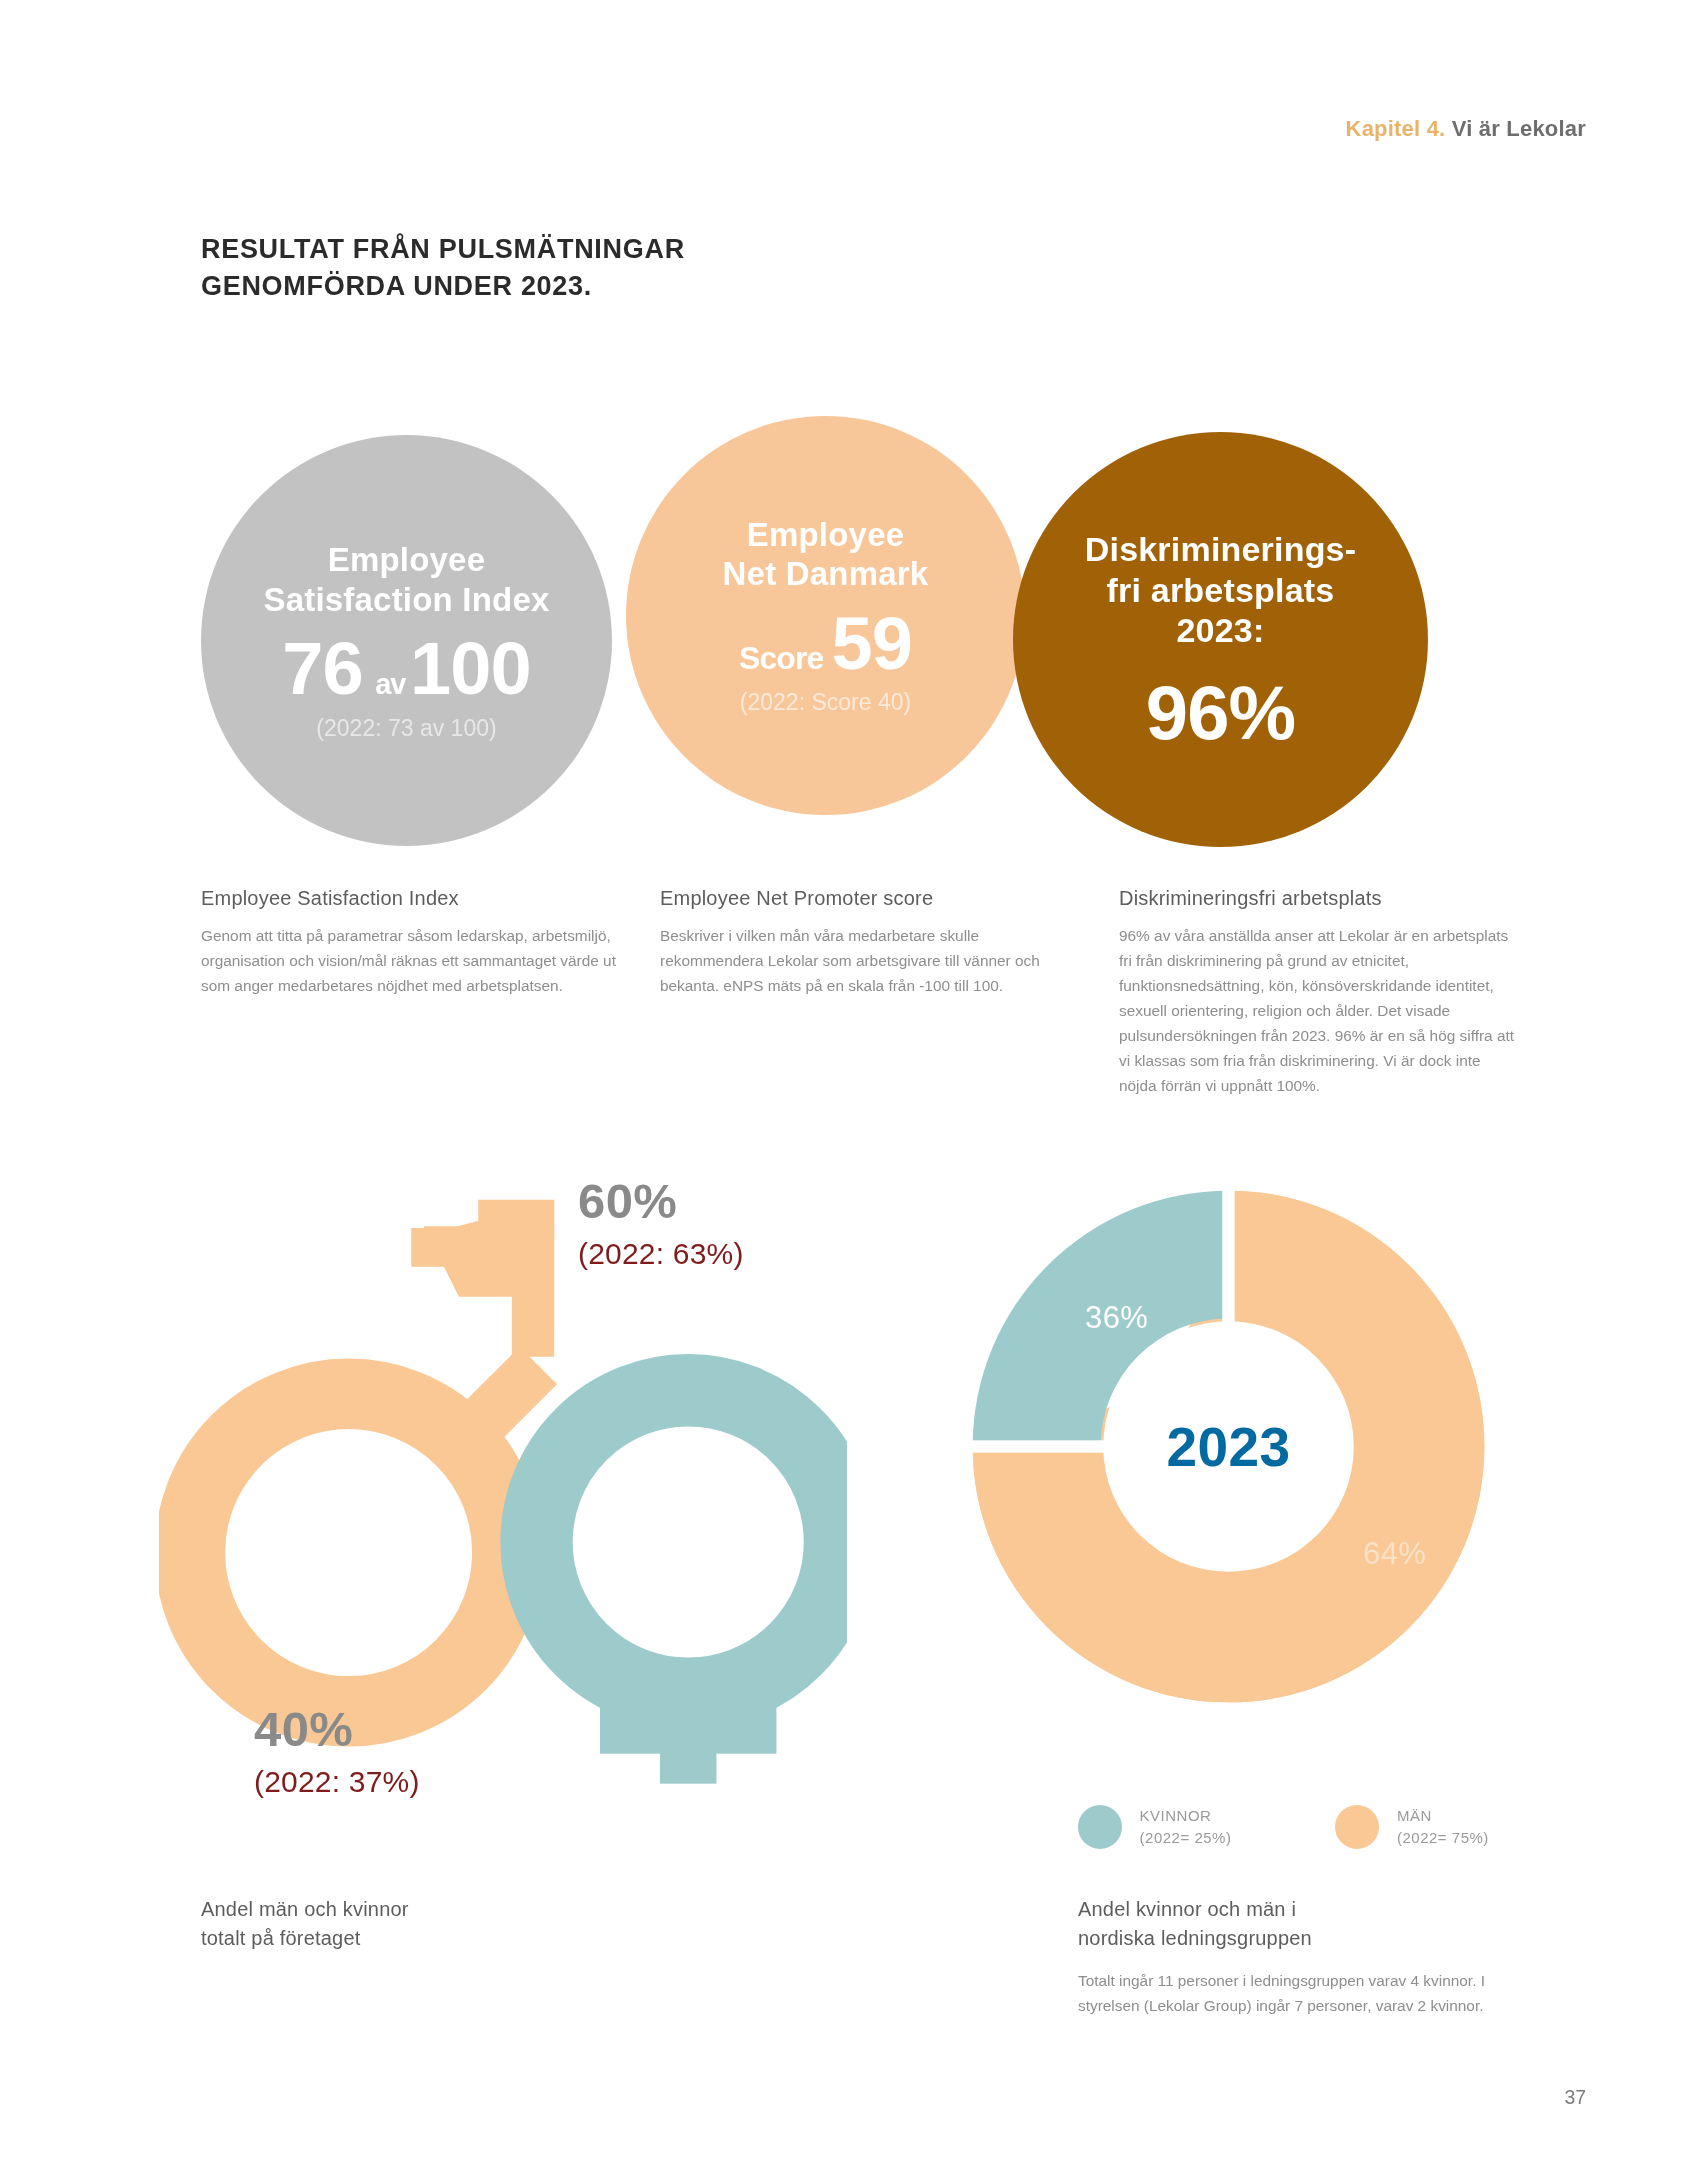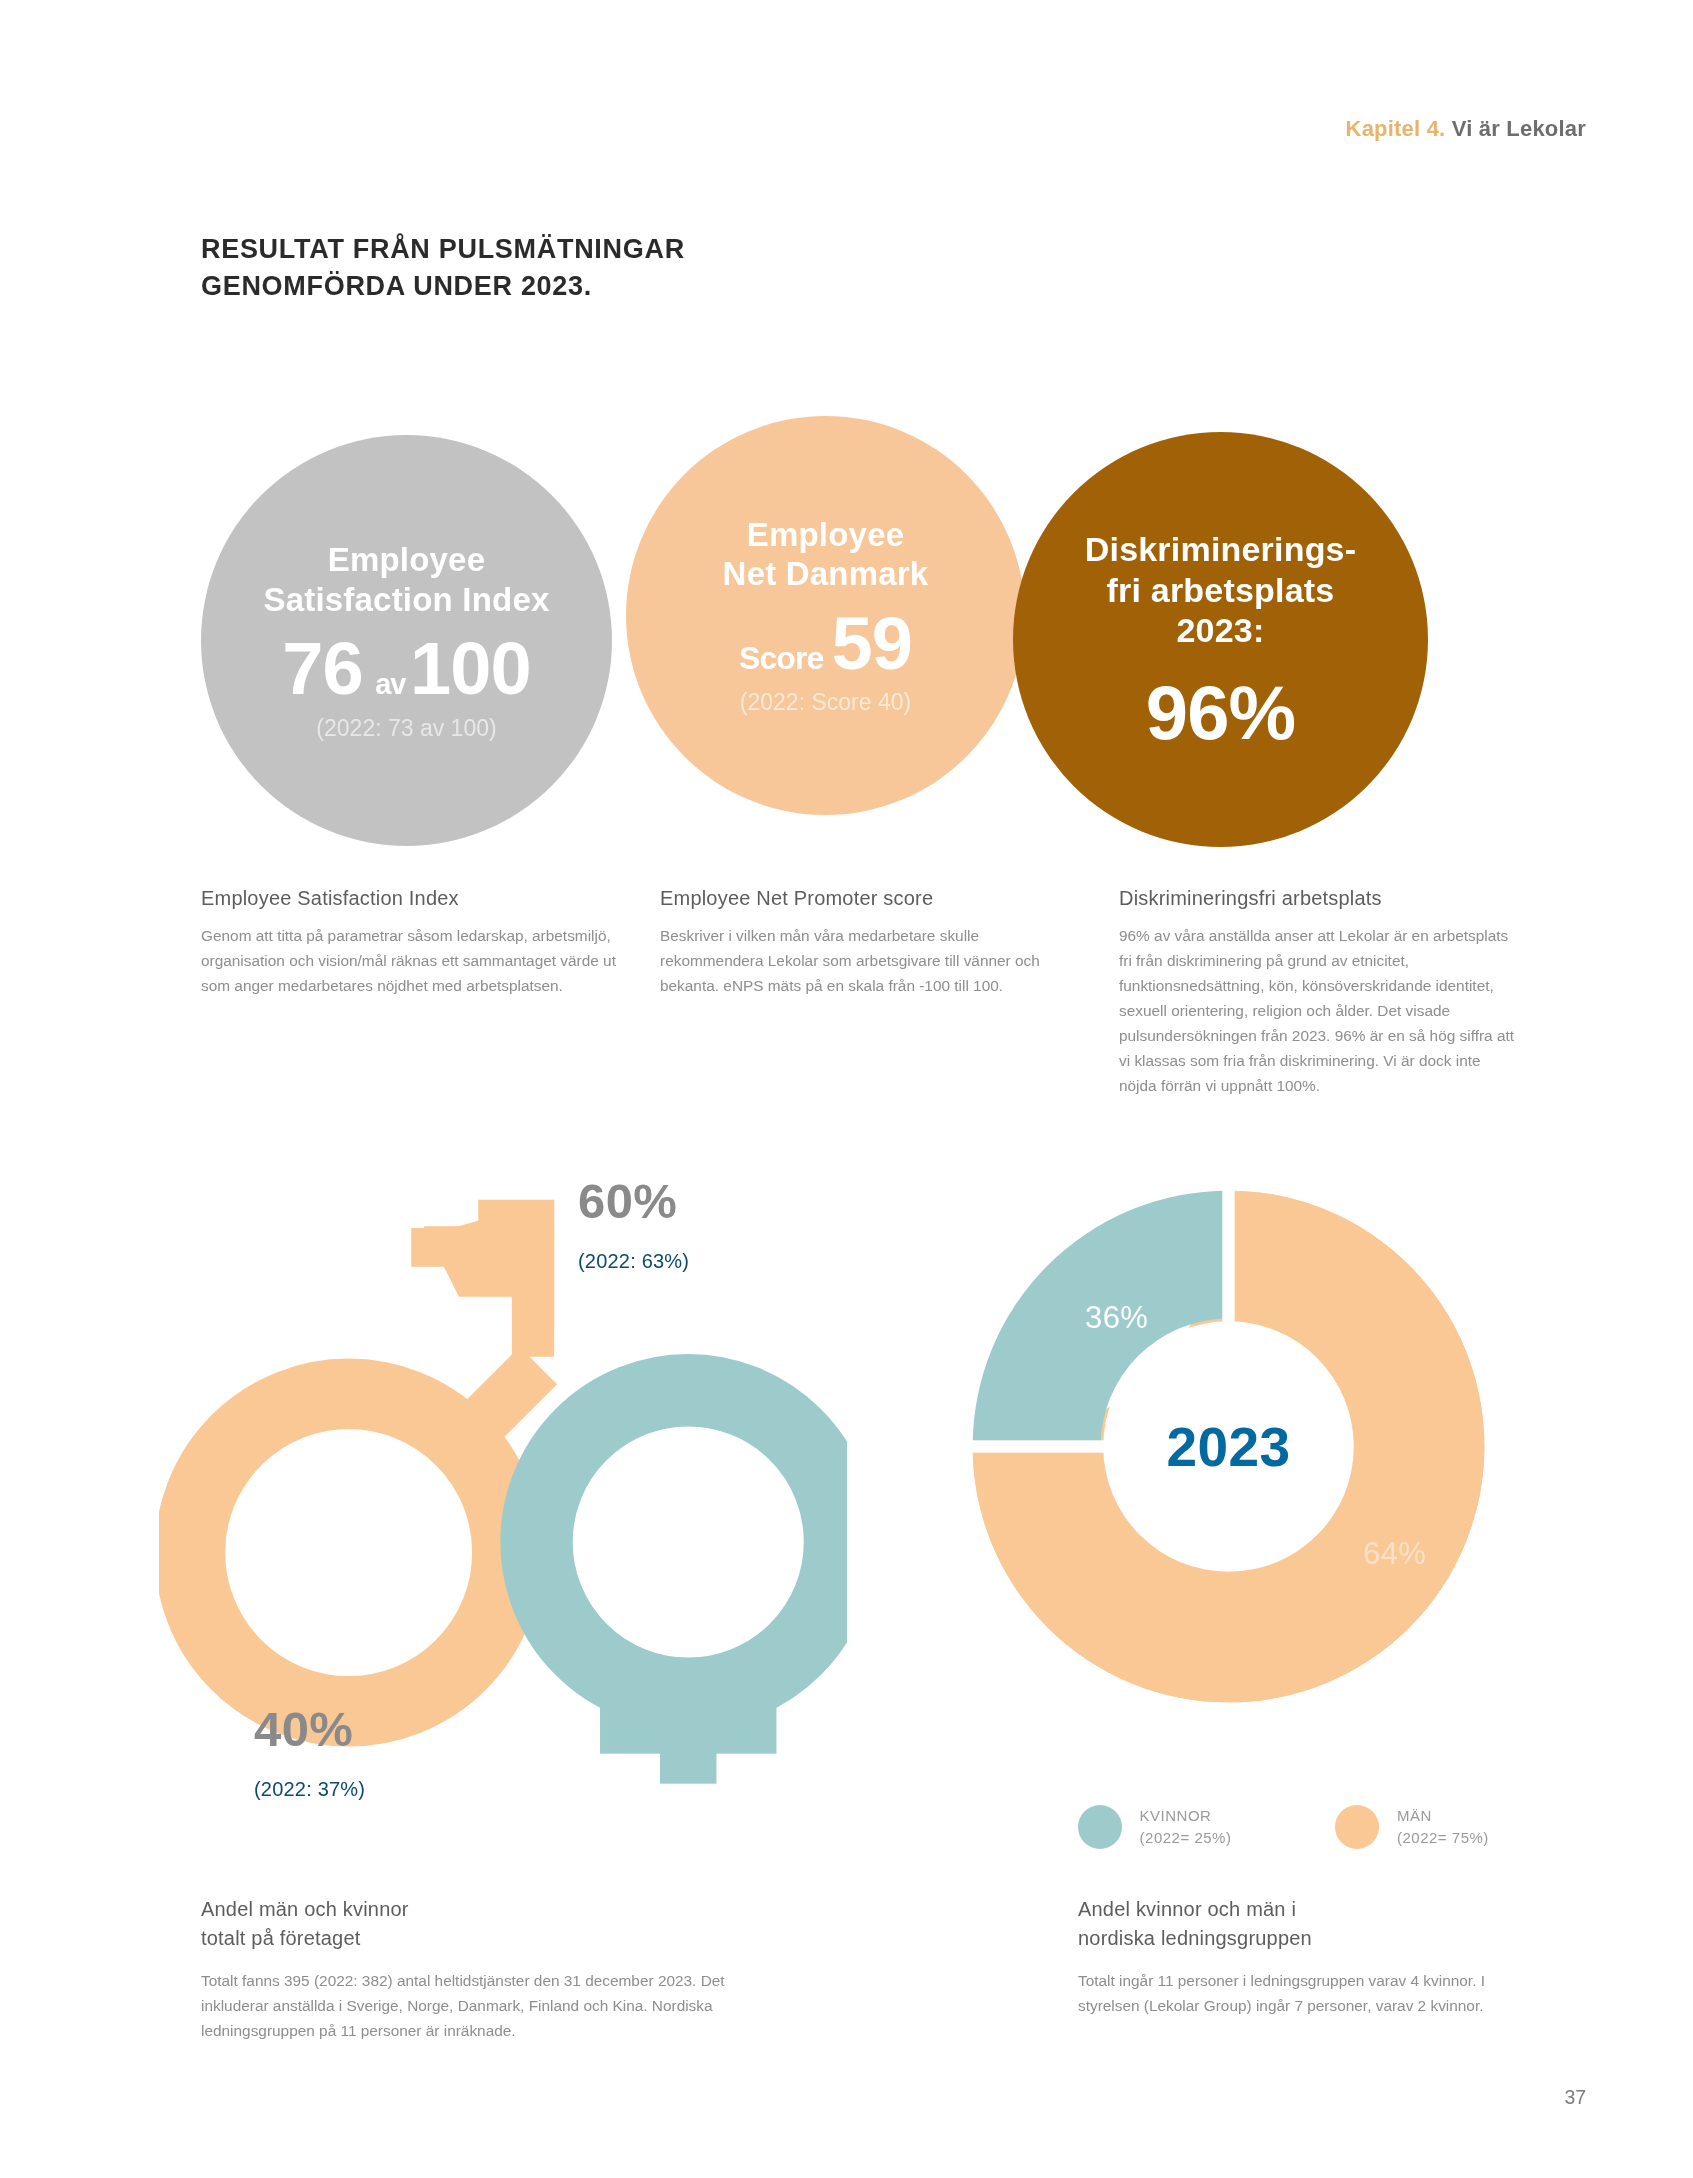--- a/index.html
+++ b/index.html
@@ -145,23 +145,23 @@
 
   .pct-label { position: absolute; text-align: left; }
   .pct-big {
     font-size: 49px;
     font-weight: bold;
     color: #8a8a8a;
     letter-spacing: 0.4px;
     line-height: 1.05;
   }
   .pct-sub {
-    font-size: 20px;
-    color: #0c4a6e;
-    margin-top: 23px;
+    font-size: 30px;
+    color: #7f1d1d;
+    margin-top: 10px;
     letter-spacing: 0.2px;
   }
   .pct-60 { left: 578px; top: 1176px; }
   .pct-40 { left: 254px; top: 1704px; }
 
   
   .donut-wrap {
     position: absolute;
     left: 955px;
     top: 1173px;
@@ -359,21 +359,20 @@
       <div>(2022= 75%)</div>
     </div>
   </div>
 </div>
 
 <div class="cap-block cap-b1">
   <div class="cap-b-title">
     <div>Andel män och kvinnor</div>
     <div>totalt på företaget</div>
   </div>
-  <div class="cap-b-body">Totalt fanns 395 (2022: 382) antal heltidstjänster den 31 december 2023. Det inkluderar anställda i Sverige, Norge, Danmark, Finland och Kina. Nordiska ledningsgruppen på 11 personer är inräknade.</div>
 </div>
 <div class="cap-block cap-b2">
   <div class="cap-b-title">
     <div>Andel kvinnor och män i</div>
     <div>nordiska ledningsgruppen</div>
   </div>
   <div class="cap-b-body">Totalt ingår 11 personer i ledningsgruppen varav 4 kvinnor. I styrelsen (Lekolar Group) ingår 7 personer, varav 2 kvinnor.</div>
 </div>
 
 <div class="page-number">37</div>

